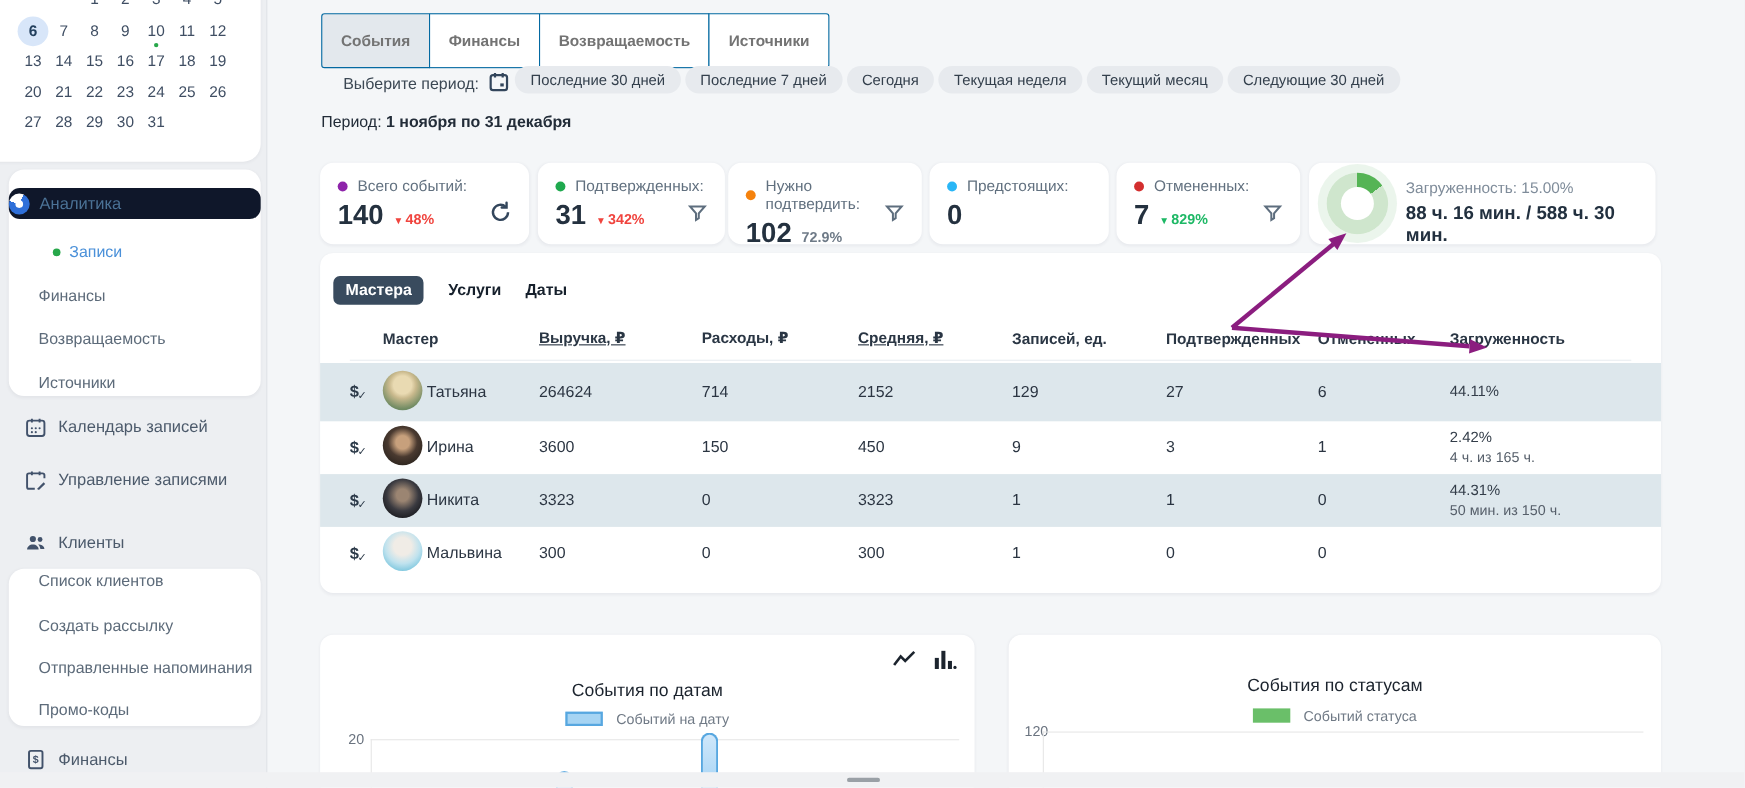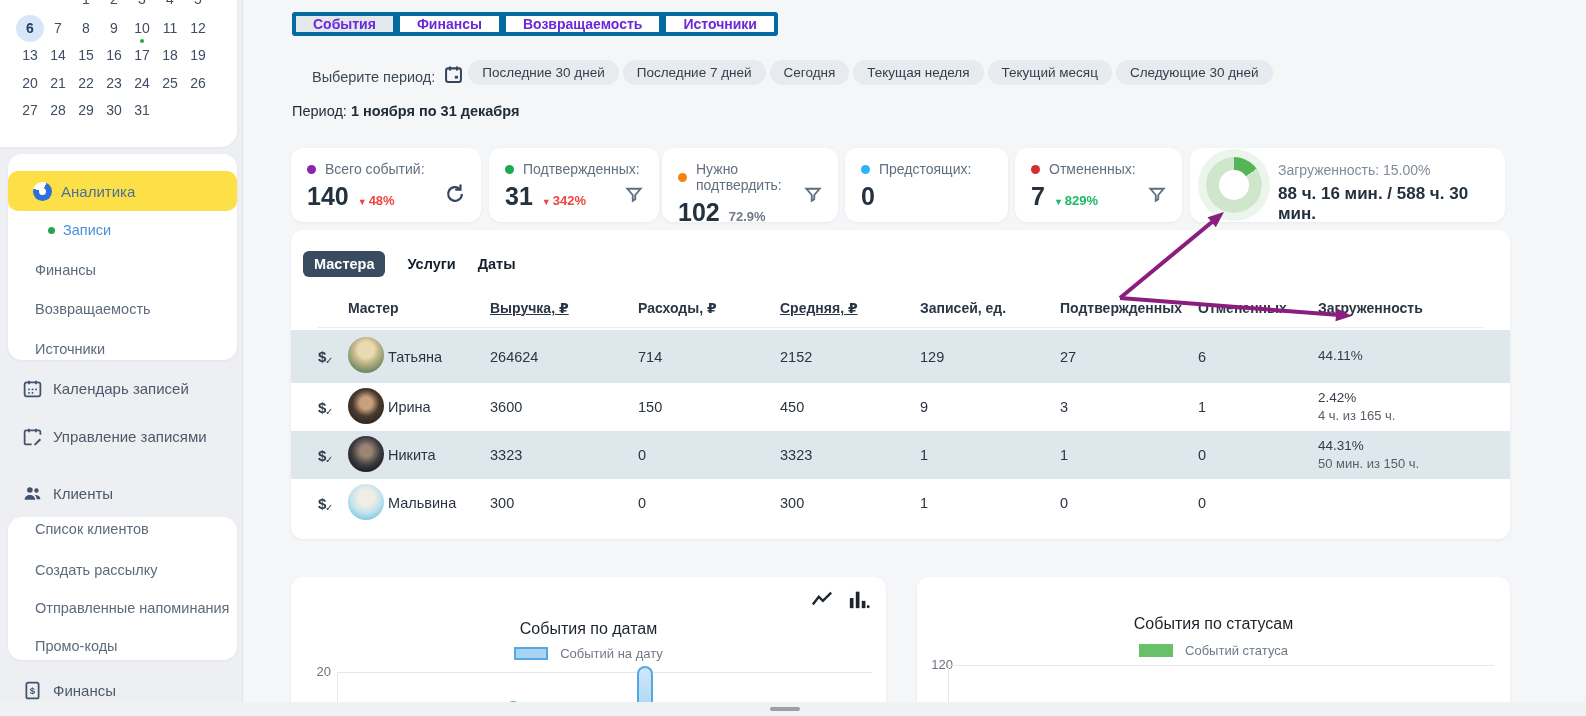--- a/index.html
+++ b/index.html
@@ -10,35 +10,35 @@
   
   .sidebar { position:absolute; left:0; top:0; width:243px; height:716px; background:#edeff2; border-right:1px solid #e0e4e8; }
   .side-card { position:absolute; background:#fff; border-radius:16px; box-shadow:0 1px 3px rgba(30,40,60,.05); }
   .cal-card { left:-16px; top:-80px; width:253px; height:227px; }
   .cal-row { position:absolute; left:32px; display:flex; }
   .cal-day { width:28px; height:27px; line-height:27px; text-align:center; font-size:14px; color:#3f4e63; position:relative; display:inline-block; }
   .cal-day.selected { font-weight:bold; background:#d8e6f9; border-radius:50%; color:#23405e; }
   .cal-day.marked::after { content:""; position:absolute; left:50%; margin-left:-2px; bottom:-1px; width:4px; height:4px; border-radius:50%; background:#27a74a; }
 
   .analytics-card { left:8px; top:154px; width:229px; height:206px; border-radius:14px; }
-  .analytics-active { position:absolute; left:0; top:17px; width:229px; height:40px; background:#fde047; border-radius:10px; display:flex; align-items:center; padding-left:25px; cursor:pointer; }
+  .analytics-active { position:absolute; left:0; top:17px; width:229px; height:28px; background:#0f172a; border-radius:10px; display:flex; align-items:center; cursor:pointer; }
   .pie-icon { width:19px; height:19px; border-radius:50%; background:conic-gradient(from 25deg,#2e6fd9 0 73%,#ffffff 73% 100%); position:relative; margin-right:9px; flex:0 0 auto; }
   .pie-icon::after { content:""; position:absolute; left:6px; top:6px; width:7px; height:7px; border-radius:50%; background:#fff; }
   .analytics-active span.lbl { font-size:15px; color:#4b7296; }
   .sub-item { position:absolute; left:27px; height:20px; line-height:20px; font-size:14.5px; color:#5d6b7a; cursor:pointer; }
   .sub-item.active-sub { color:#4a90d9; left:40px; }
   .green-dot { display:inline-block; width:7px; height:7px; border-radius:50%; background:#27a74a; margin-right:8px; vertical-align:1px; }
   .menu-item { position:absolute; left:22px; display:flex; align-items:center; gap:10px; font-size:15px; color:#4c5a6b; cursor:pointer; }
   .menu-item svg { flex:0 0 auto; }
   .clients-card { left:8px; top:517px; width:229px; height:143px; border-radius:14px; }
   .clients-card .sub-item { left:27px; }
 
   
   .top-tabs { position:absolute; left:292px; top:12px; display:flex; }
-  .ttab { padding:0 17px; background:#fff; border:4px solid #0369a1; margin-left:-1px; font-size:14px; font-weight:bold; color:#6d28d9; cursor:pointer; }
+  .ttab { padding:16px 17px; background:#fff; border:1px solid #0369a1; margin-left:-1px; font-size:14px; font-weight:bold; color:#737373; cursor:pointer; }
   .ttab:first-child { margin-left:0; border-radius:3px 0 0 3px; }
   .ttab:last-child { border-radius:0 3px 3px 0; }
   .ttab.active { background:#e3e8ed; }
 
   
   .period-row { position:absolute; left:292px; top:60px; display:flex; align-items:flex-end; gap:4px;margin-left:20px; }
   .p-label { font-size:14.5px; color:#3c4854; margin-right:4px; }
   .cal-ic { display:inline-flex; cursor:pointer; }
   .chip { background:#e7eaee; border-radius:14px; padding:5px 14px; font-size:13.5px; color:#333f4c; white-space:nowrap; cursor:pointer; }
   .chip-date { background:#dce6ef; color:#23374d; font-weight:bold; }

